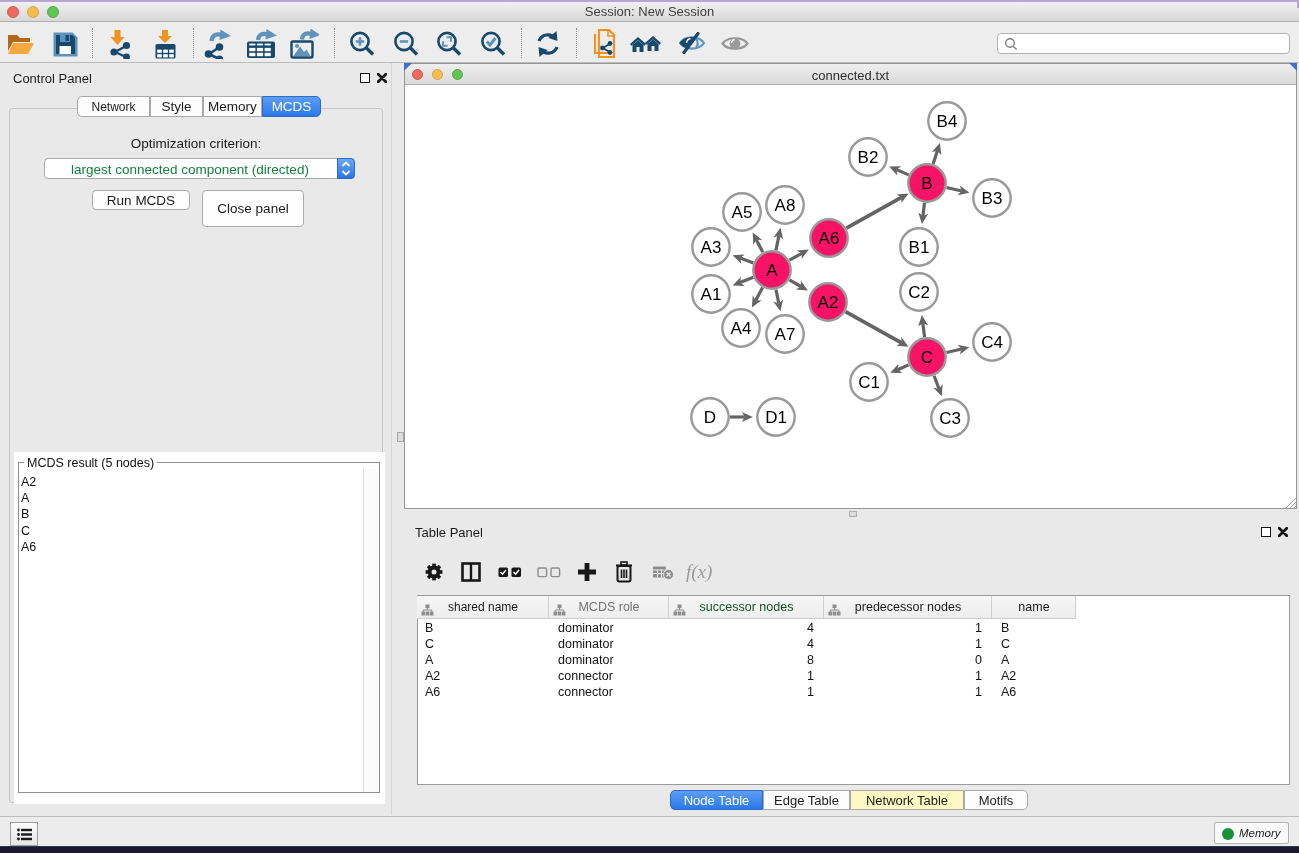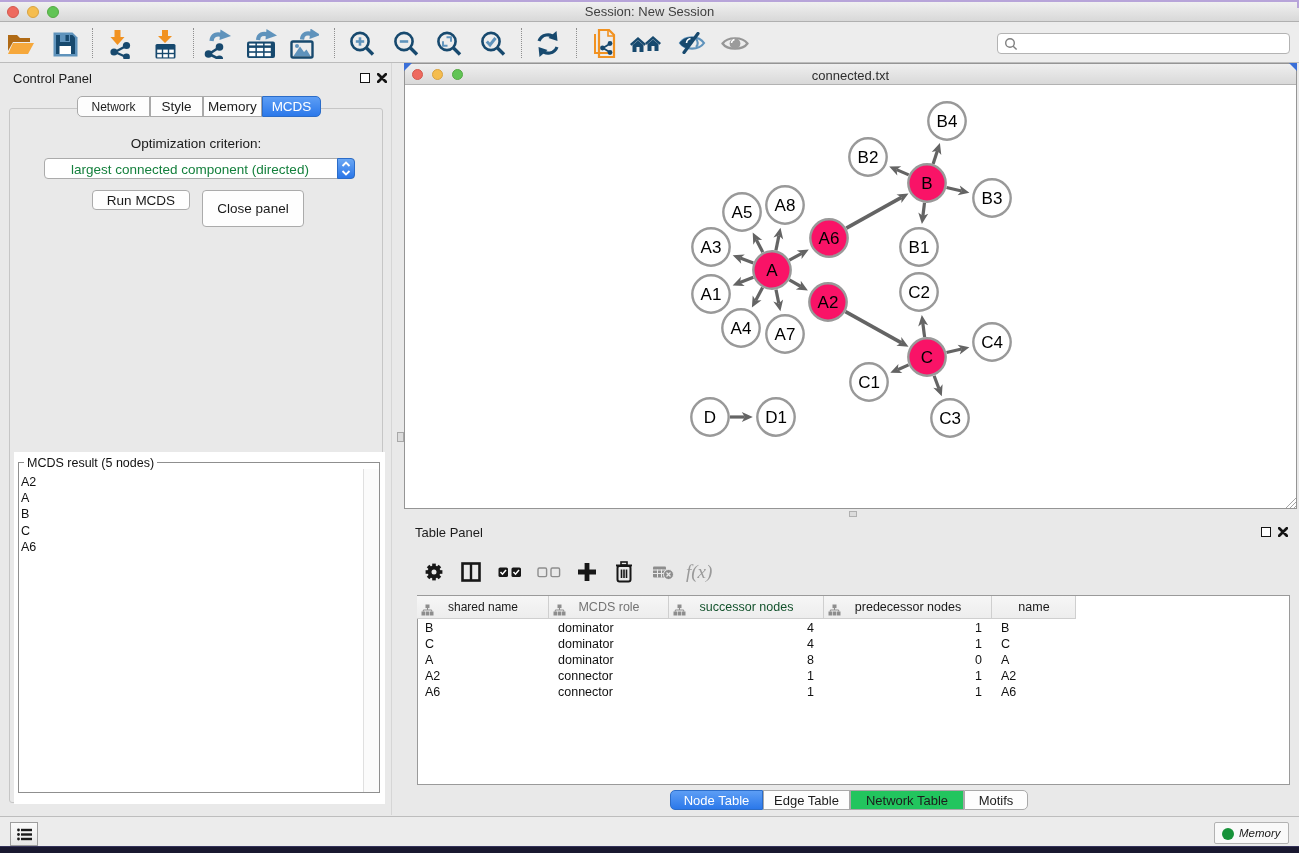--- a/index.html
+++ b/index.html
@@ -446,21 +446,21 @@
 <div class="txt" style="left:700px;top:669px;width:114px;text-align:right;font-size:12.5px;color:#111;">1</div>
 <div class="txt" style="left:870px;top:669px;width:112px;text-align:right;font-size:12.5px;color:#111;">1</div>
 <div class="txt" style="left:1001px;top:669px;font-size:12.5px;color:#111;">A2</div>
 <div class="txt" style="left:425px;top:685px;font-size:12.5px;color:#111;">A6</div>
 <div class="txt" style="left:558px;top:685px;font-size:12.5px;color:#111;">connector</div>
 <div class="txt" style="left:700px;top:685px;width:114px;text-align:right;font-size:12.5px;color:#111;">1</div>
 <div class="txt" style="left:870px;top:685px;width:112px;text-align:right;font-size:12.5px;color:#111;">1</div>
 <div class="txt" style="left:1001px;top:685px;font-size:12.5px;color:#111;">A6</div>
 <div class="abs" style="left:671px;top:790px;width:93px;height:20px;background:linear-gradient(#5d9ef5,#2b78ea);color:#fff;border:1px solid #2b6cc8;border-radius:5px 0 0 5px;font-size:13px;display:flex;align-items:center;justify-content:center;margin-left:-1px;">Node Table</div>
 <div class="abs" style="left:764px;top:790px;width:87px;height:20px;background:#fdfdfd;color:#1c1c1c;border:1px solid #a9a9a9;border-radius:0 0 0 0;font-size:13px;display:flex;align-items:center;justify-content:center;margin-left:-1px;">Edge Table</div>
-<div class="abs" style="left:851px;top:790px;width:114px;height:20px;background:#22c55e;color:#1c1c1c;border:1px solid #a9a9a9;border-radius:0 0 0 0;font-size:13px;display:flex;align-items:center;justify-content:center;margin-left:-1px;">Network Table</div>
+<div class="abs" style="left:851px;top:790px;width:114px;height:20px;background:#fef9c3;color:#1c1c1c;border:1px solid #a9a9a9;border-radius:0 0 0 0;font-size:13px;display:flex;align-items:center;justify-content:center;margin-left:-1px;">Network Table</div>
 <div class="abs" style="left:965px;top:790px;width:64px;height:20px;background:#fdfdfd;color:#1c1c1c;border:1px solid #a9a9a9;border-radius:0 5px 5px 0;font-size:13px;display:flex;align-items:center;justify-content:center;margin-left:-1px;">Motifs</div>
 
 <div class="abs" style="left:0;top:816px;width:1299px;height:30px;background:#ececec;border-top:1px solid #bdbdbd;"></div>
 <div class="abs" style="left:10px;top:822px;width:28px;height:24px;background:linear-gradient(#fbfbfb,#e6e6e6);border:1px solid #9e9e9e;"></div>
 <svg class="ic" style="left:17px;top:828px;" width="15" height="13" viewBox="0 0 15 13">
     <g fill="#1a1a1a">
       <circle cx="1.5" cy="2" r="1.4"></circle>
       <circle cx="1.5" cy="6.5" r="1.4"></circle>
       <circle cx="1.5" cy="11" r="1.4"></circle>
       <rect x="4" y="0.8" width="11" height="2.4"></rect>

